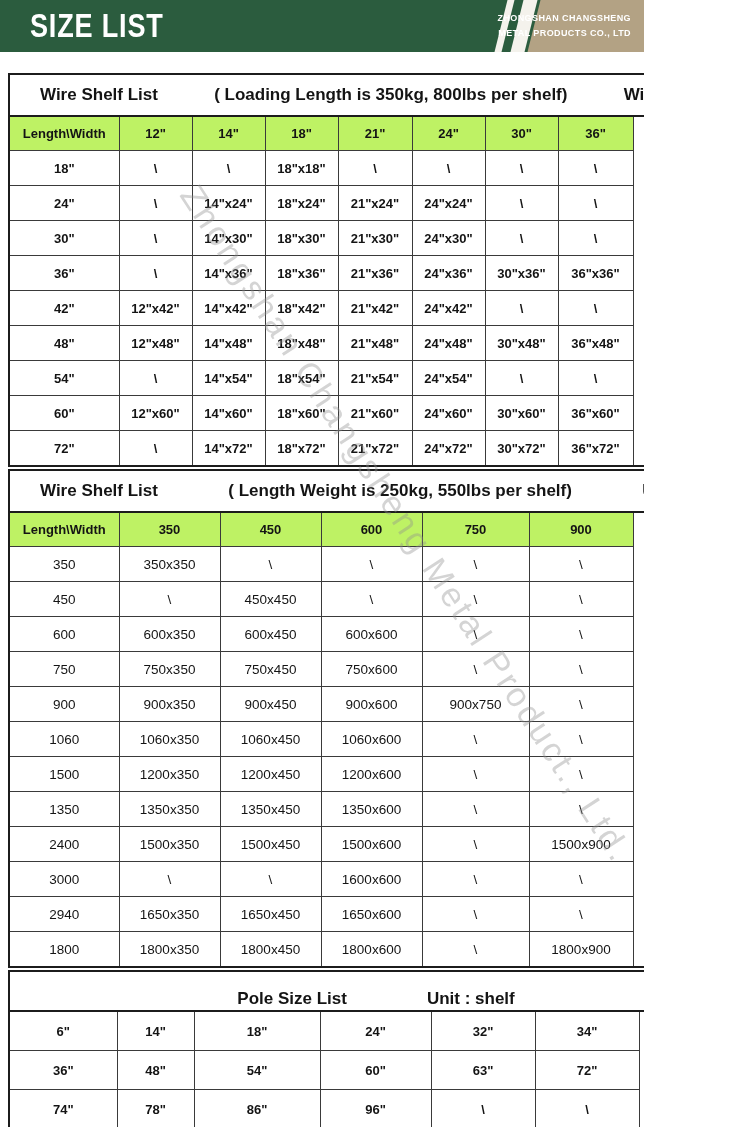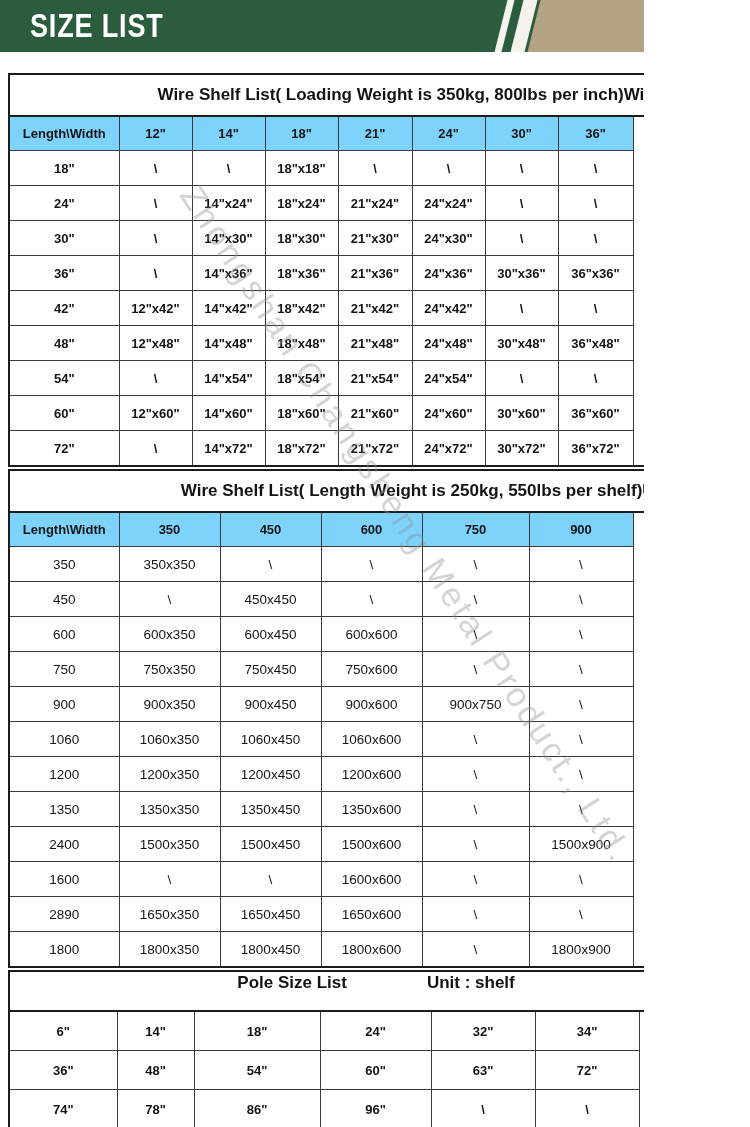--- a/index.html
+++ b/index.html
@@ -35,25 +35,25 @@
   main { padding:0 8px; margin-top:21px; }
   table.size-table {
     width:734px; table-layout:fixed; border-collapse:collapse;
     border:2px solid #1c1c1c; margin-bottom:2px; background:#fff;
   }
   .size-table th, .size-table td {
     border:1px solid #3a3a3a; text-align:center; vertical-align:middle;
     height:34px; font-size:13px; font-weight:700; padding:0; overflow:hidden;
   }
   .title-row td { border-bottom:2px solid #1c1c1c; background:#fff; }
-  .title-flex { display:flex; align-items:center; justify-content:flex-end;
+  .title-flex { display:flex; align-items:center; justify-content:space-between;
                 height:40px; padding:0 26px 0 30px; font-size:17px; font-weight:700; }
-  .pole-flex  { display:flex; align-items:flex-start; justify-content:center; gap:80px;
+  .pole-flex  { display:flex; align-items:flex-end; justify-content:center; gap:80px;
                 height:36px; font-size:17px; font-weight:700; }
-  .head-row th { background:#7dd3fc; height:33px; }
+  .head-row th { background:#bef264; height:33px; }
   
   #shelf-table-1 td.cell, #shelf-table-1 th.rowh { font-weight:400; font-size:13.5px; }
   #pole-table td { height:38px; }
   .img-cell { background:#fff; border-left:1px solid #3a3a3a; }
 
   
   .wire-shelf {
     width:56px; height:232px; margin:6px auto 0 auto; transform:rotate(7deg);
     border:3px solid #b6bbbe; border-radius:3px; box-sizing:border-box;
     background:
@@ -87,20 +87,24 @@
 </head>
 <body>
 
 <div class="page">
 
   <header class="banner">
     <div class="banner-title">SIZE LIST</div>
     <div class="stripe thin"></div>
     <div class="stripe thick"></div>
     <div class="tan-block"></div>
+    <div class="company">
+      <div>ZHONGSHAN CHANGSHENG</div>
+      <div>METAL PRODUCTS CO., LTD</div>
+    </div>
   </header>
 
   <div class="watermark">Zhongshan Changsheng Metal Product., Ltd.</div>
 
   <main>
 
     <table class="size-table" id="shelf-table-0">
       <colgroup>
         <col style="width:110px">
           <col style="width:73px">
@@ -110,21 +114,21 @@
           <col style="width:73px">
           <col style="width:73px">
           <col style="width:75px">
         <col style="width:110px">
       </colgroup>
       <tbody>
         <tr class="title-row">
           <td colspan="9">
             <div class="title-flex">
               <span>Wire Shelf List</span>
-              <span>( Loading Weight is 350kg,  800lbs per inch)</span>
+              <span>( Loading Length is 350kg,  800lbs per shelf)</span>
               <span>Width: inch</span>
             </div>
           </td>
         </tr>
       <tr class="head-row">
             <th class="hcell">Length\Width</th>
             <th class="hcell">12"</th>
             <th class="hcell">14"</th>
             <th class="hcell">18"</th>
             <th class="hcell">21"</th>
@@ -301,21 +305,21 @@
           </tr>
           <tr>
             <th class="rowh">1060</th>
             <td class="cell">1060x350</td>
             <td class="cell">1060x450</td>
             <td class="cell">1060x600</td>
             <td class="cell">\</td>
             <td class="cell">\</td>
           </tr>
           <tr>
-            <th class="rowh">1200</th>
+            <th class="rowh">1500</th>
             <td class="cell">1200x350</td>
             <td class="cell">1200x450</td>
             <td class="cell">1200x600</td>
             <td class="cell">\</td>
             <td class="cell">\</td>
           </tr>
           <tr>
             <th class="rowh">1350</th>
             <td class="cell">1350x350</td>
             <td class="cell">1350x450</td>
@@ -325,29 +329,29 @@
           </tr>
           <tr>
             <th class="rowh">2400</th>
             <td class="cell">1500x350</td>
             <td class="cell">1500x450</td>
             <td class="cell">1500x600</td>
             <td class="cell">\</td>
             <td class="cell">1500x900</td>
           </tr>
           <tr>
-            <th class="rowh">1600</th>
+            <th class="rowh">3000</th>
             <td class="cell">\</td>
             <td class="cell">\</td>
             <td class="cell">1600x600</td>
             <td class="cell">\</td>
             <td class="cell">\</td>
           </tr>
           <tr>
-            <th class="rowh">2890</th>
+            <th class="rowh">2940</th>
             <td class="cell">1650x350</td>
             <td class="cell">1650x450</td>
             <td class="cell">1650x600</td>
             <td class="cell">\</td>
             <td class="cell">\</td>
           </tr>
           <tr>
             <th class="rowh">1800</th>
             <td class="cell">1800x350</td>
             <td class="cell">1800x450</td>

